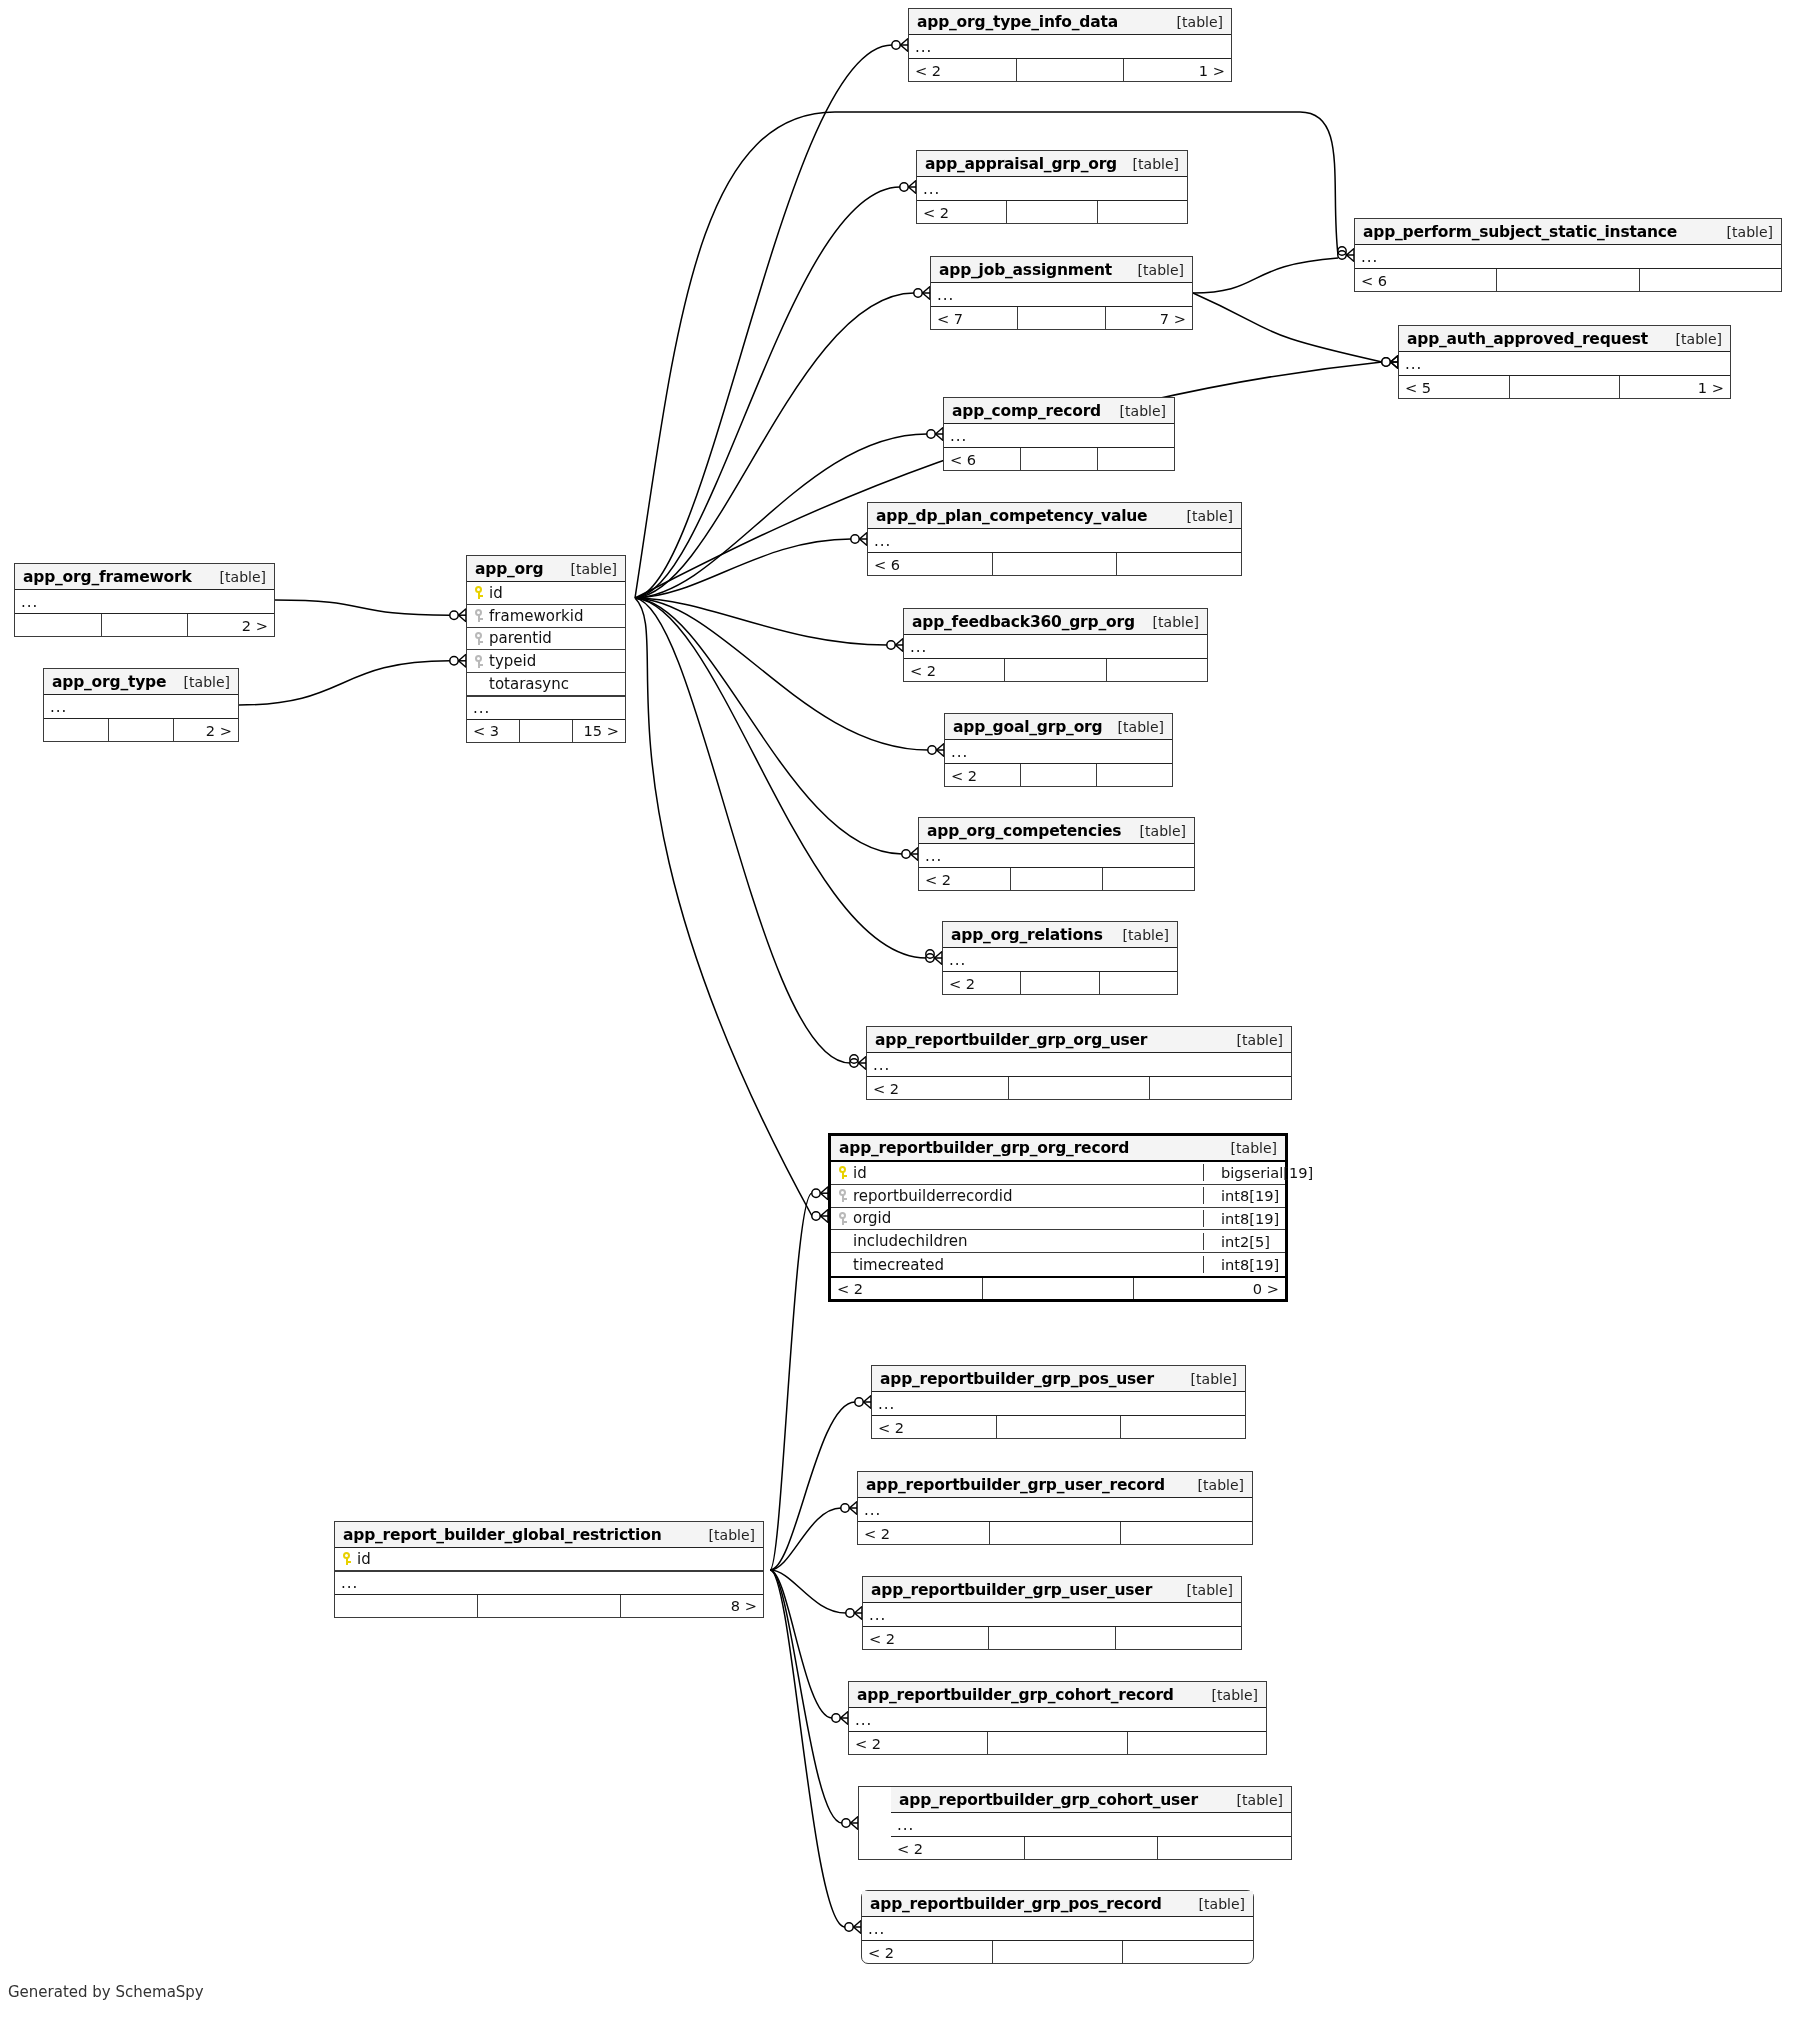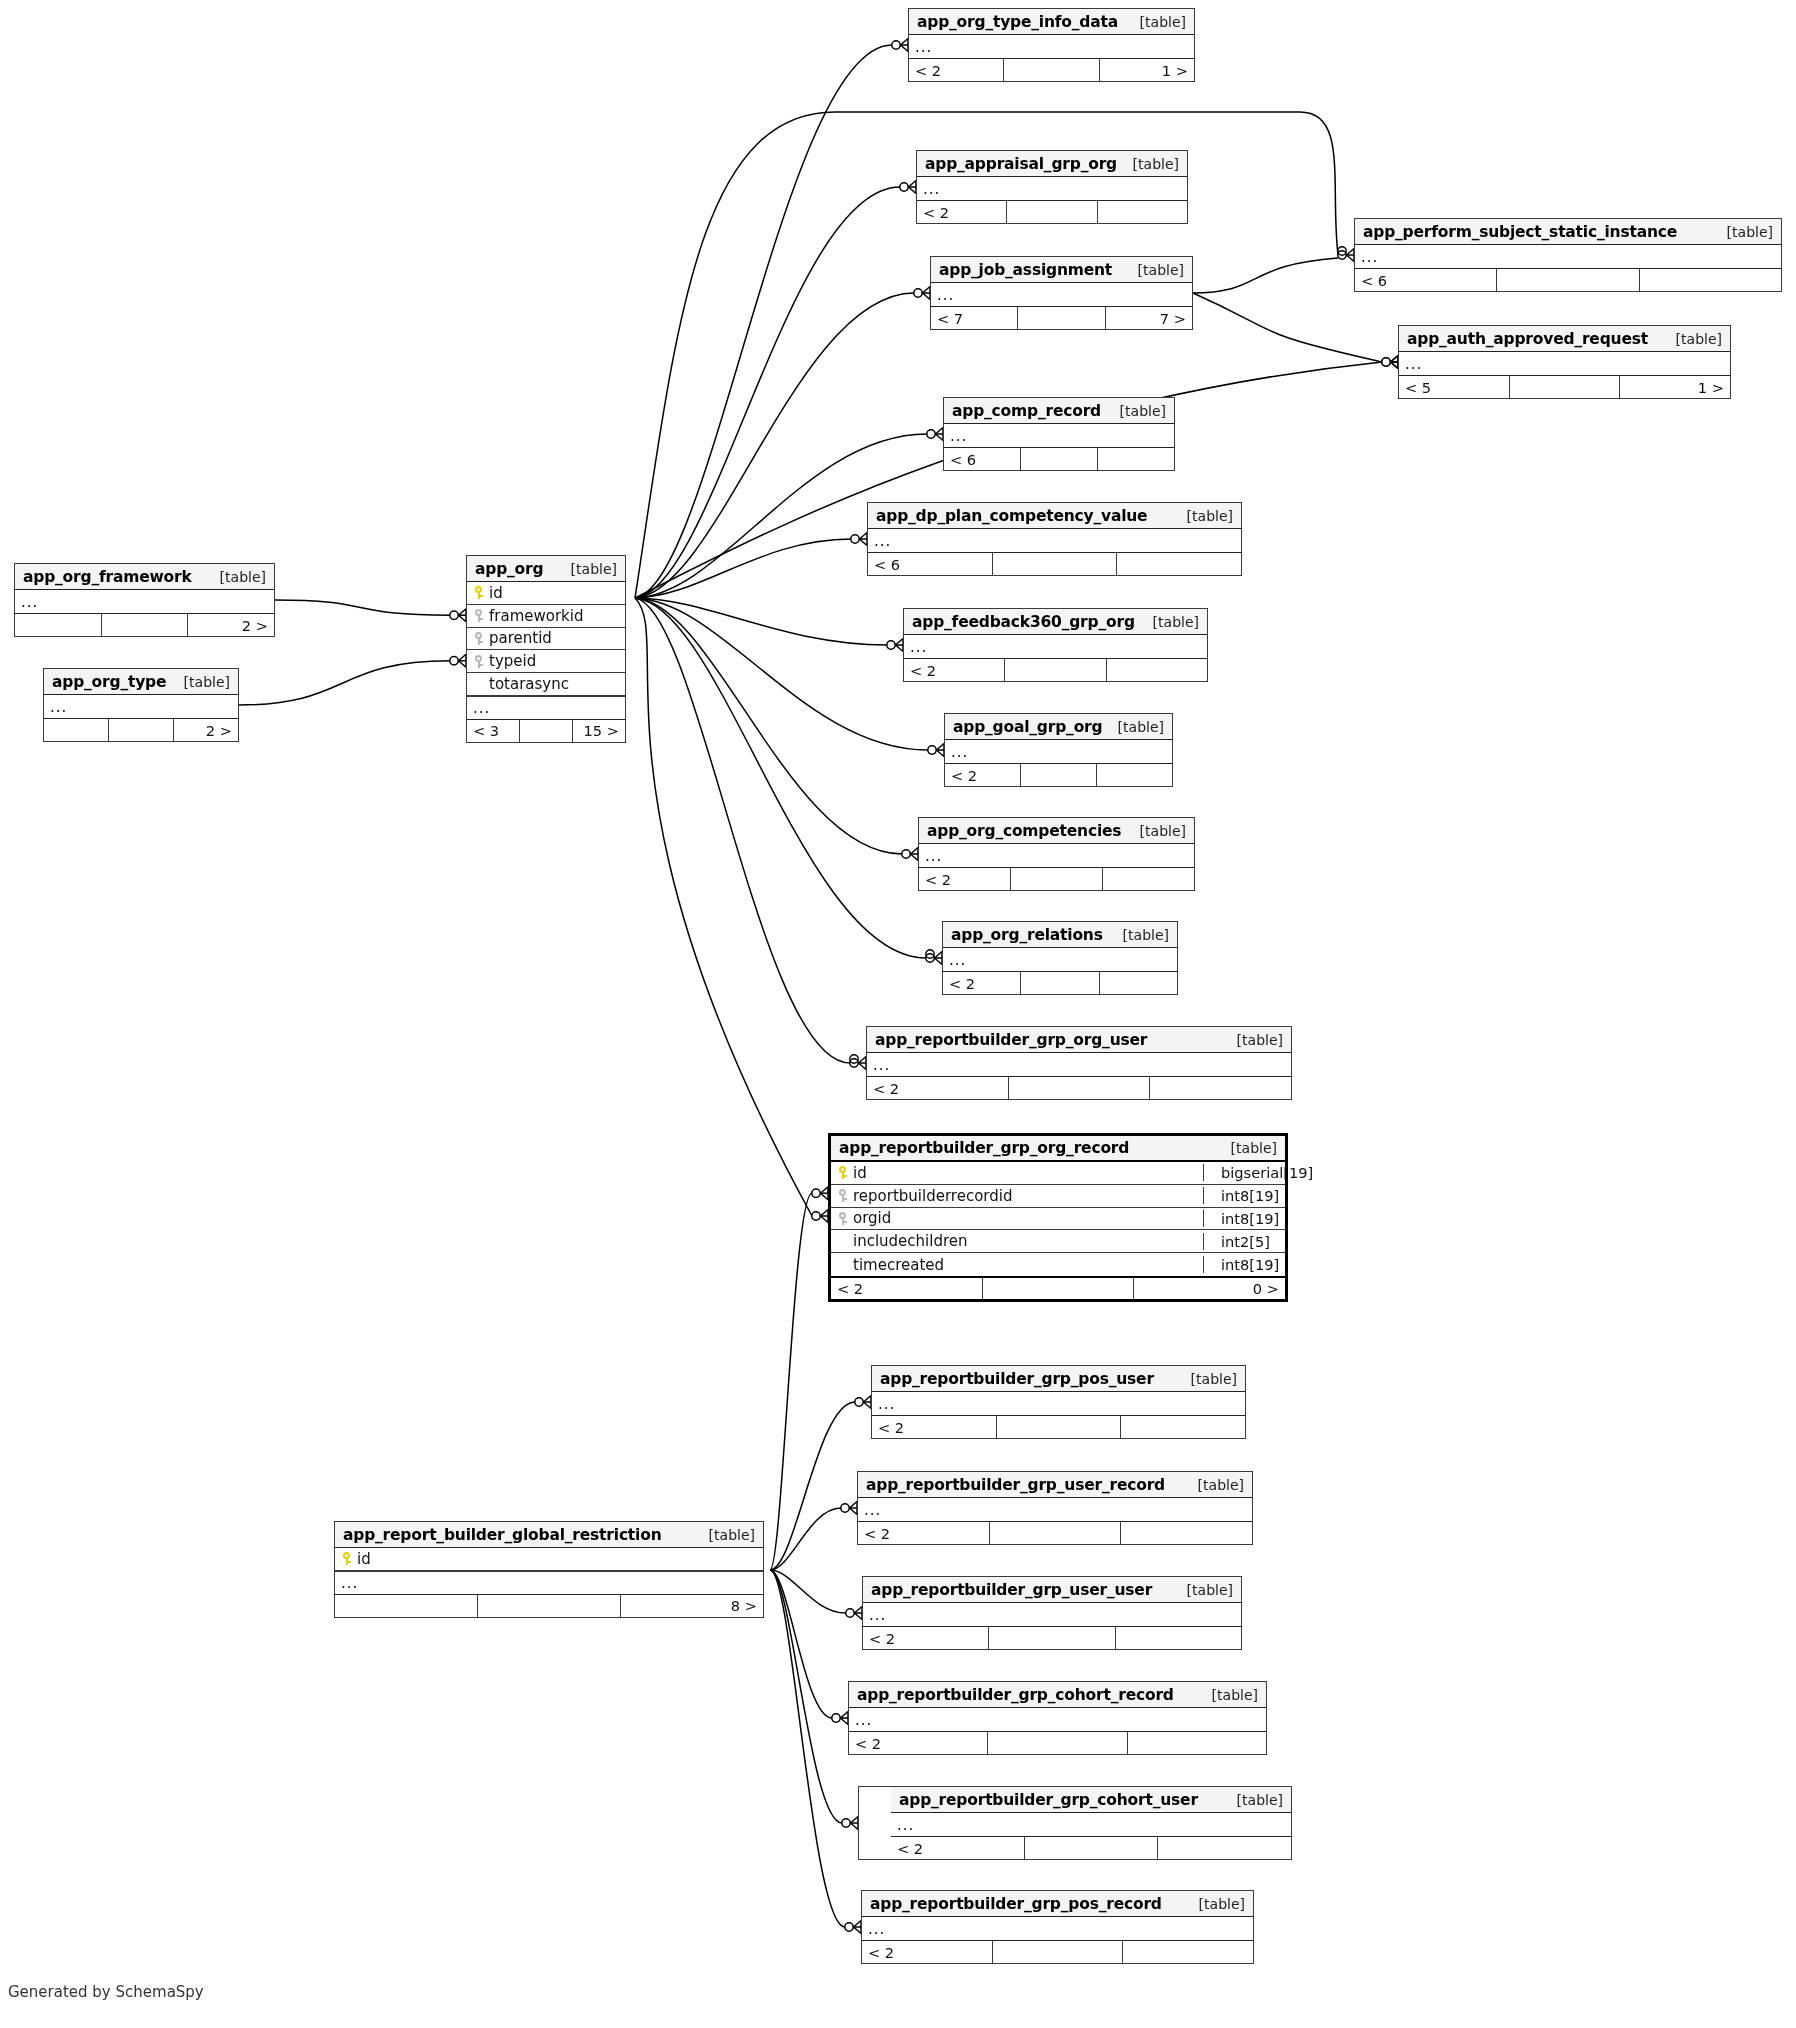--- a/index.html
+++ b/index.html
@@ -231,21 +231,21 @@
         <line x1="853.5" y1="1927" x2="861" y2="1927" stroke="#000" stroke-width="1.5"></line>
         <line x1="853.5" y1="1927" x2="861" y2="1933.5" stroke="#000" stroke-width="1.5"></line>
         <line x1="861" y1="1920.5" x2="861" y2="1933.5" stroke="#000" stroke-width="1.5"></line>
       </g>
       <circle cx="930" cy="954" r="4.2" fill="none" stroke="#000" stroke-width="1.4"></circle>
       <circle cx="854" cy="1059" r="4.2" fill="none" stroke="#000" stroke-width="1.4"></circle>
       <circle cx="1342" cy="251" r="4.2" fill="none" stroke="#000" stroke-width="1.4"></circle>
     </svg>
 
   <div id="tables-layer">
-      <div class="tbl" style="left: 908px; top: 8px; width: 287px;">
+      <div class="tbl" style="left: 908px; top: 8px; width: 324px;">
         <div class="thead">
           <span class="tname">app_org_type_info_data</span>
           <span class="ttag">[table]</span>
         </div>
         <div class="tbody">
           <div class="ellipsis">...</div>
         </div>
         <div class="tfoot">
           <div class="fc">&lt; 2</div>
           <div class="fc"></div>
@@ -529,21 +529,21 @@
         </div>
         <div class="tbody">
           <div class="ellipsis">...</div>
         </div>
         <div class="tfoot">
           <div class="fc">&lt; 2</div>
           <div class="fc"></div>
           <div class="fc"></div>
         </div>
       </div>
-      <div class="tbl" style="left: 861px; top: 1890px; width: 393px;">
+      <div class="tbl" style="left: 861px; top: 1890px; width: 393px; border-radius: 7px;">
         <div class="thead">
           <span class="tname">app_reportbuilder_grp_pos_record</span>
           <span class="ttag">[table]</span>
         </div>
         <div class="tbody">
           <div class="ellipsis">...</div>
         </div>
         <div class="tfoot">
           <div class="fc">&lt; 2</div>
           <div class="fc"></div>

